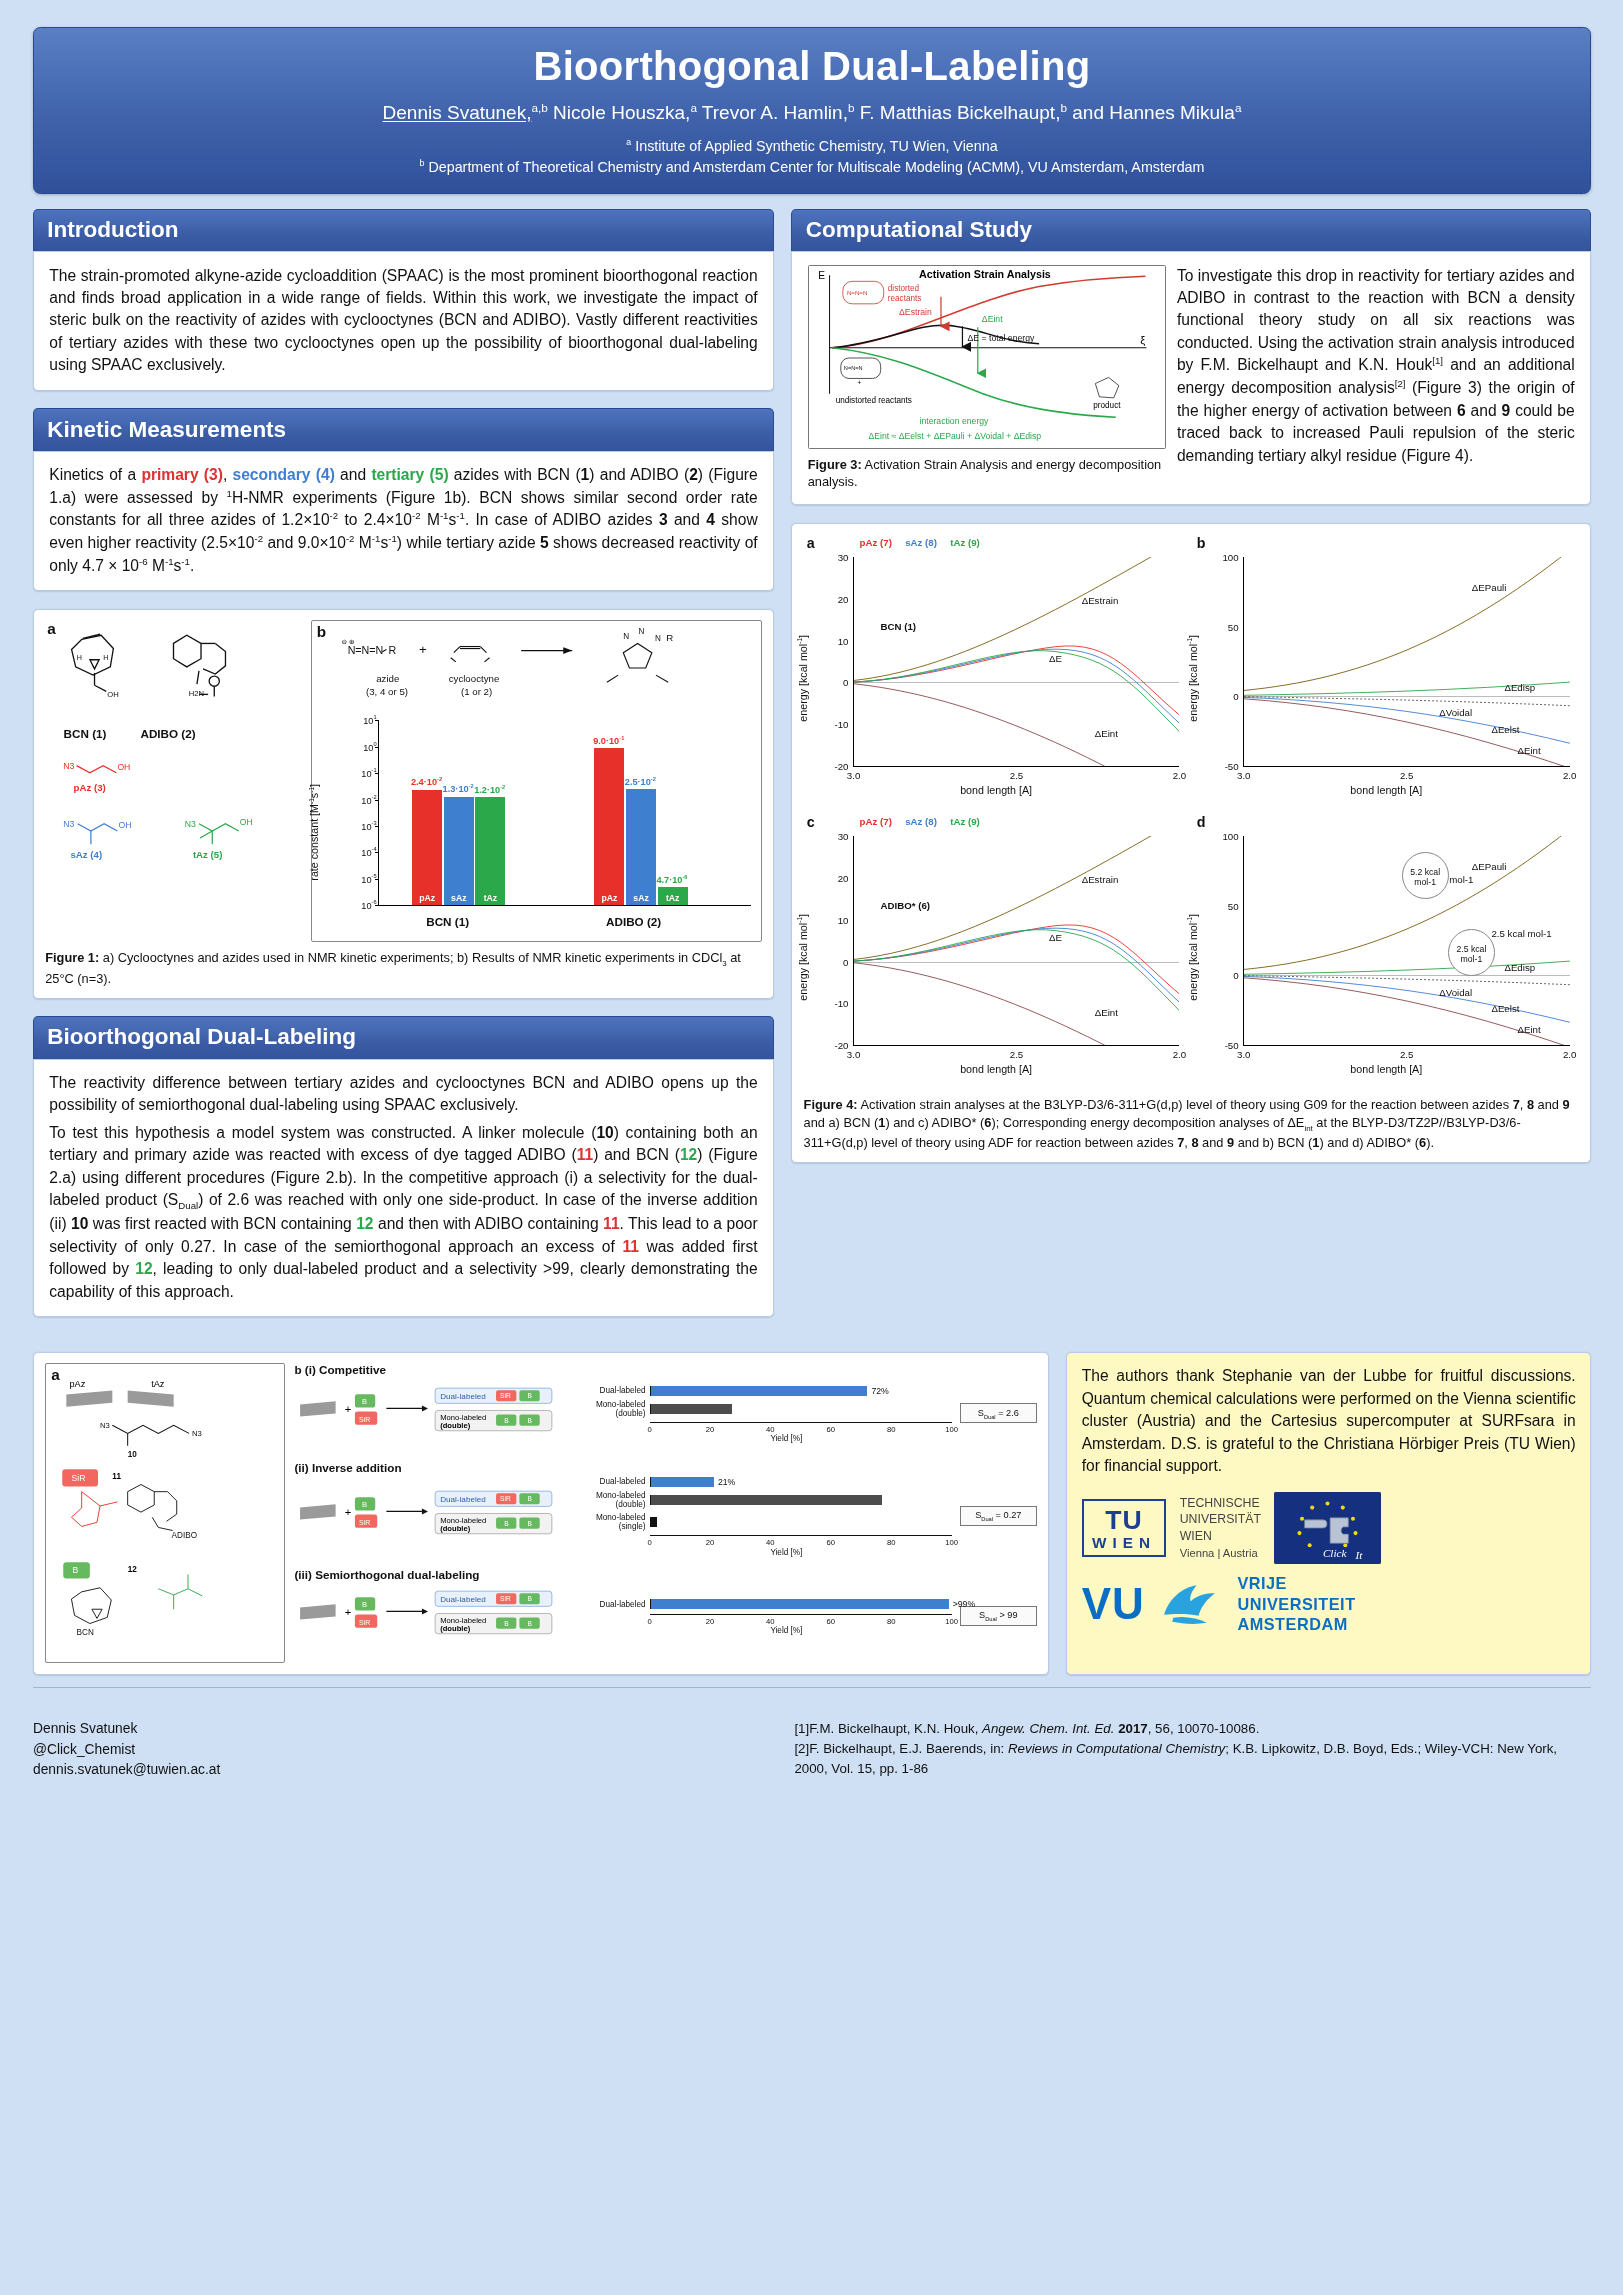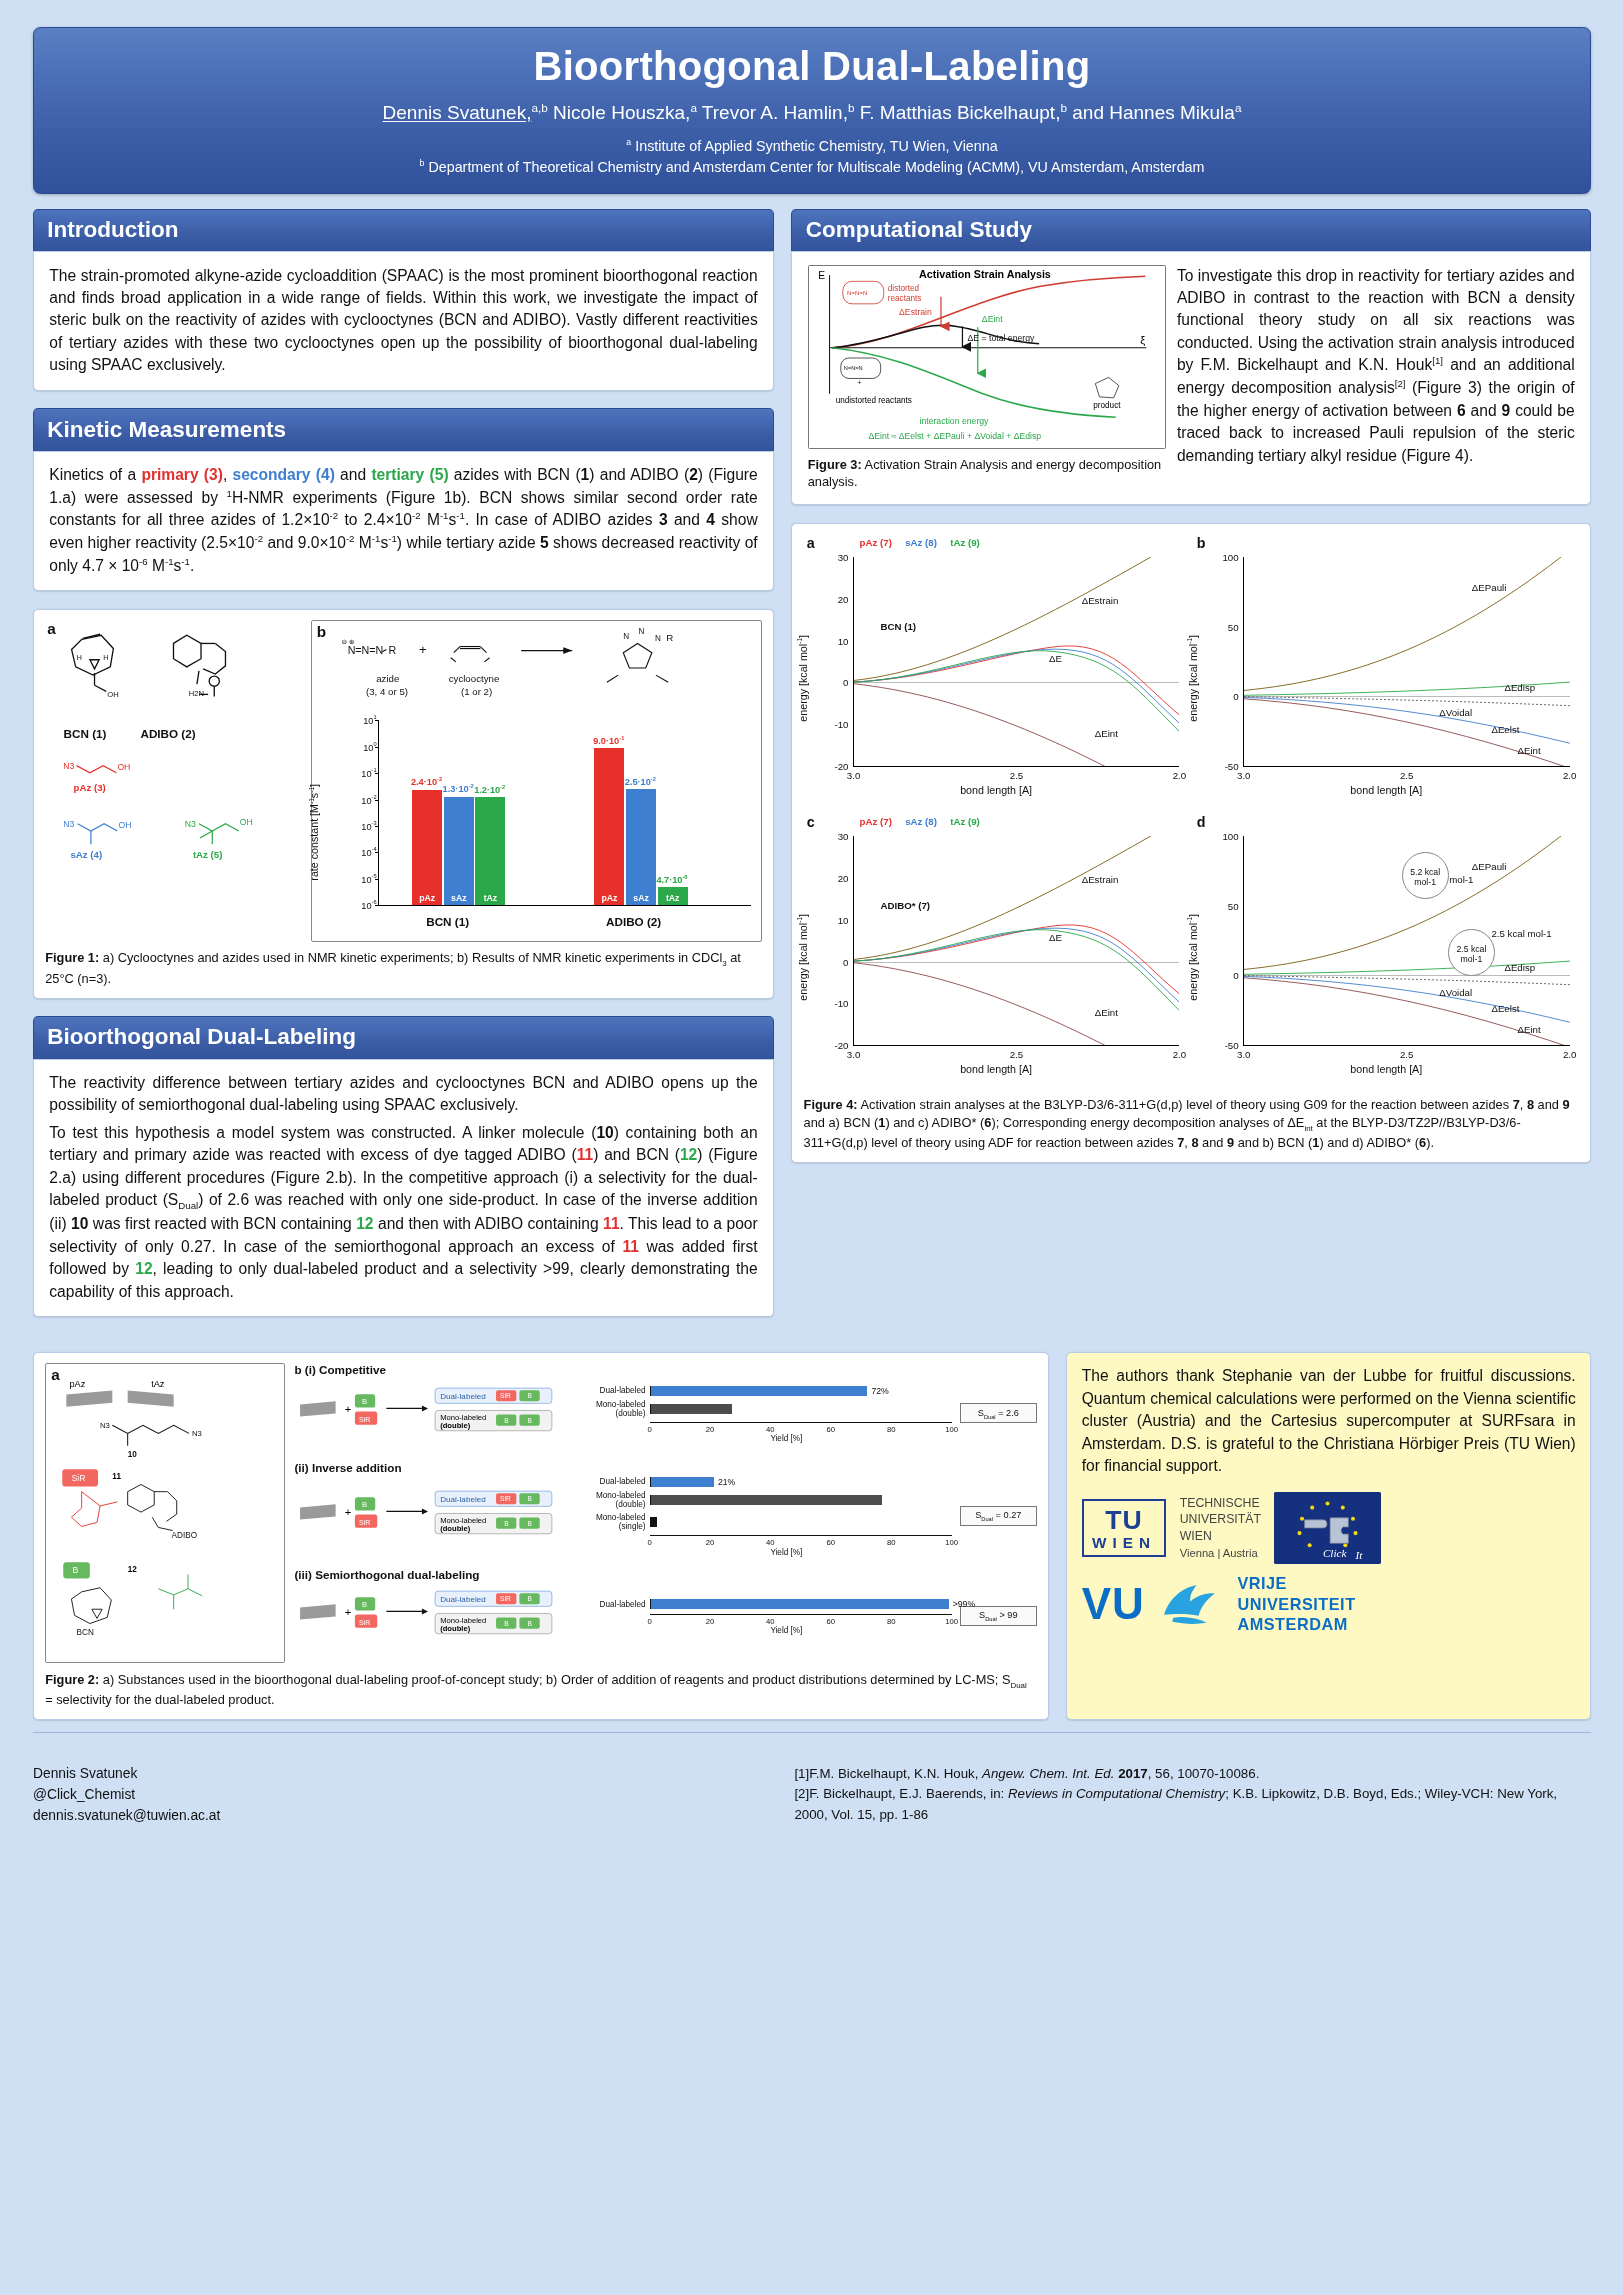--- a/index.html
+++ b/index.html
@@ -512,21 +512,21 @@
                 </svg>
                 <div class="annot" style="left: 70%; top: 18%;">ΔEstrain</div>
                 <div class="annot" style="left: 60%; top: 46%;">ΔE</div>
                 <div class="annot" style="left: 74%; top: 82%;">ΔEint</div>
               </div>
               <div style="position: absolute; left: 56px; top: 3.1px; display: flex; gap: 13.3px; font-size: 9.7px;">
                 <span style="color: rgb(232, 48, 42); font-weight: bold;">pAz (7)</span>
                 <span style="color: rgb(63, 127, 208); font-weight: bold;">sAz (8)</span>
                 <span style="color: rgb(42, 168, 74); font-weight: bold;">tAz (9)</span>
               </div>
-              <div style="position: absolute; left: 77px; top: 87px; font-size: 9.7px; font-weight: bold;">ADIBO* (7)</div>
+              <div style="position: absolute; left: 77px; top: 87px; font-size: 9.7px; font-weight: bold;">ADIBO* (6)</div>
             </div>
             <div class="plot">
               <div class="pid">d</div>
               <div class="yl">energy [kcal mol<sup>-1</sup>]</div>
               <div class="xl">bond length [A]</div>
               <div class="pl-area">
                 <div class="tickL" style="top: 100%;">-50</div>
                 <div class="tickL" style="top: 66.6667%;">0</div>
                 <div class="tickL" style="top: 33.3333%;">50</div>
                 <div class="tickL" style="top: 0%;">100</div>
@@ -785,24 +785,20 @@
                         </div>
                       </div>
                     </div>
                   </div>
                   <div style="width: 77px; font-size: 9.2px; border: 0.5px solid rgb(119, 119, 119); padding: 3.1px 4.1px; text-align: center; background: rgb(250, 250, 250);">S<sub>Dual</sub> &gt; 99</div>
                 </div>
               </div>
             </div>
         </div>
       </div>
-      <div class="caption">
-        <b>Figure 2:</b>
-        a) Substances used in the bioorthogonal dual-labeling proof-of-concept study; b) Order of addition of reagents and product distributions determined by LC-MS; S<sub>Dual</sub> = selectivity for the dual-labeled product.
-      </div>
     </div>
 
     <div class="bottom-right">
       <div class="ack">
         <p class="body">The authors thank Stephanie van der Lubbe for fruitful discussions. Quantum chemical calculations were performed on the Vienna scientific cluster (Austria) and the Cartesius supercomputer at SURFsara in Amsterdam. D.S. is grateful to the Christiana Hörbiger Preis (TU Wien) for financial support.</p>
         <div class="logos">
           <div class="tu">
             <span style="letter-spacing:1px; font-size:26.6px; display:block;">TU</span>
             <span>WIEN</span>
           </div>

